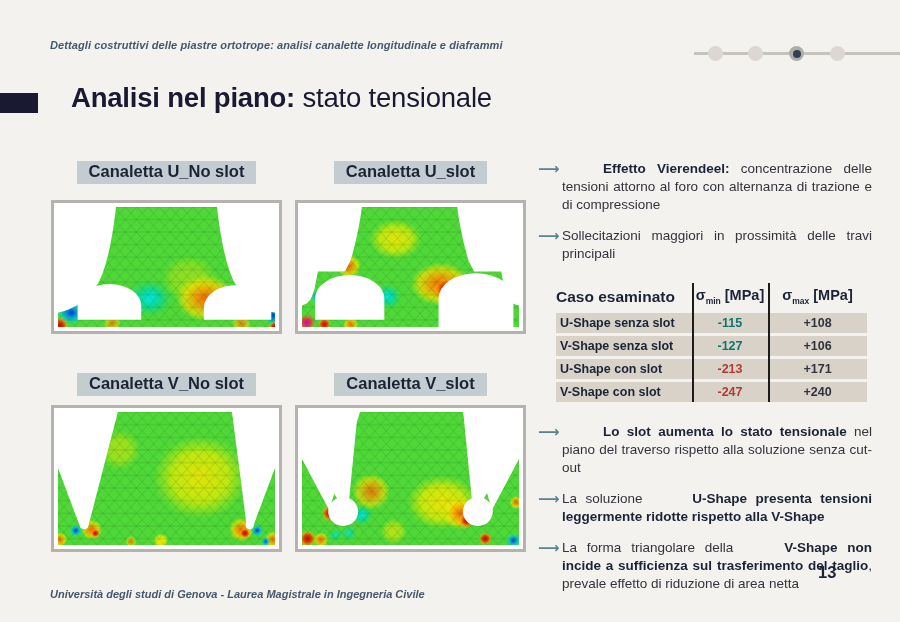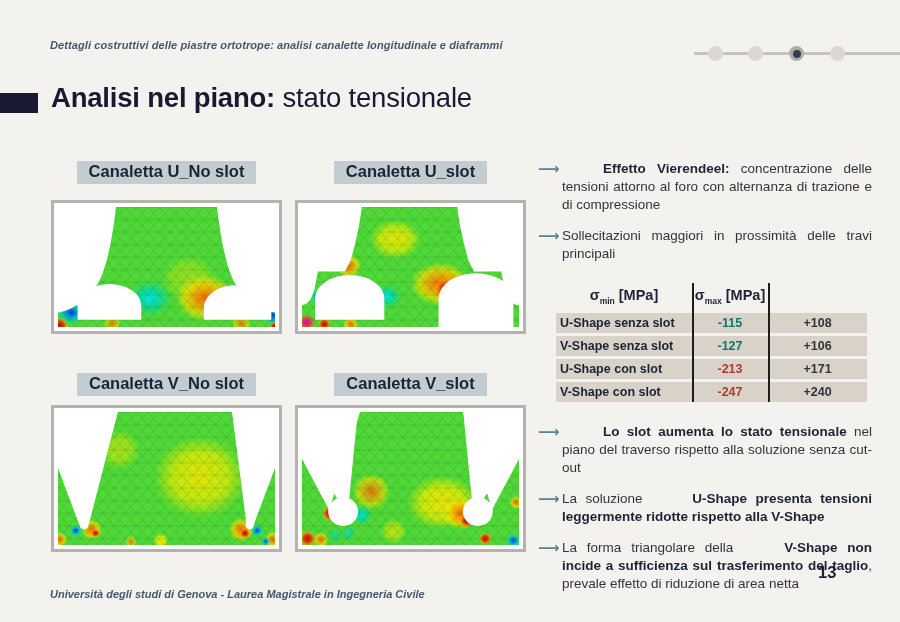--- a/index.html
+++ b/index.html
@@ -29,21 +29,21 @@
   .progress .dot.active{
     background:#b0ada9;display:flex;align-items:center;justify-content:center;
   }
   .progress .dot.active::after{
     content:"";width:8px;height:8px;border-radius:50%;background:#2e4156;
   }
 
   
   .title-accent{left:0;top:93px;width:38px;height:20px;background:#191931;}
   .page-title{
-    left:51px;top:82px;font-size:27.5px;color:#191931;letter-spacing:-.2px;
+    left:71px;top:82px;font-size:27.5px;color:#191931;letter-spacing:-.2px;
     white-space:nowrap;
   }
   .page-title .t-bold{font-weight:bold;}
 
   
   .fig-label-wrap{width:231px;display:flex;justify-content:center;}
   .fig-label{
     background:#c3ccd1;color:#1b2336;font-weight:bold;font-size:16.5px;
     padding:1px 12px 3px 12px;white-space:nowrap;
   }
@@ -273,20 +273,21 @@
     <div class="text"><span></span><b>Effetto Vierendeel:</b><span> concentrazione delle tensioni attorno al foro con alternanza di trazione e di compressione</span></div>
   </div>
   <div class="bullet">
     <span class="arrow">⟶</span>
     <div class="text"><span>Sollecitazioni maggiori in prossimità delle travi principali</span><b></b><span></span></div>
   </div>
 </div>
 
 <div class="abs tbl" style="position:absolute">
   <div class="tbl-head">
+    <div class="h1">Caso esaminato</div>
     <div class="hcol"><span>σ</span><sub>min</sub><span> [MPa]</span></div>
     <div class="hcol"><span>σ</span><sub>max</sub><span> [MPa]</span></div>
   </div>
   <div class="tbl-row">
     <div class="rl">U-Shape senza slot</div>
     <div class="rv" data-color="green">-115</div>
     <div class="rv">+108</div>
   </div>
   <div class="tbl-row">
     <div class="rl">V-Shape senza slot</div>

